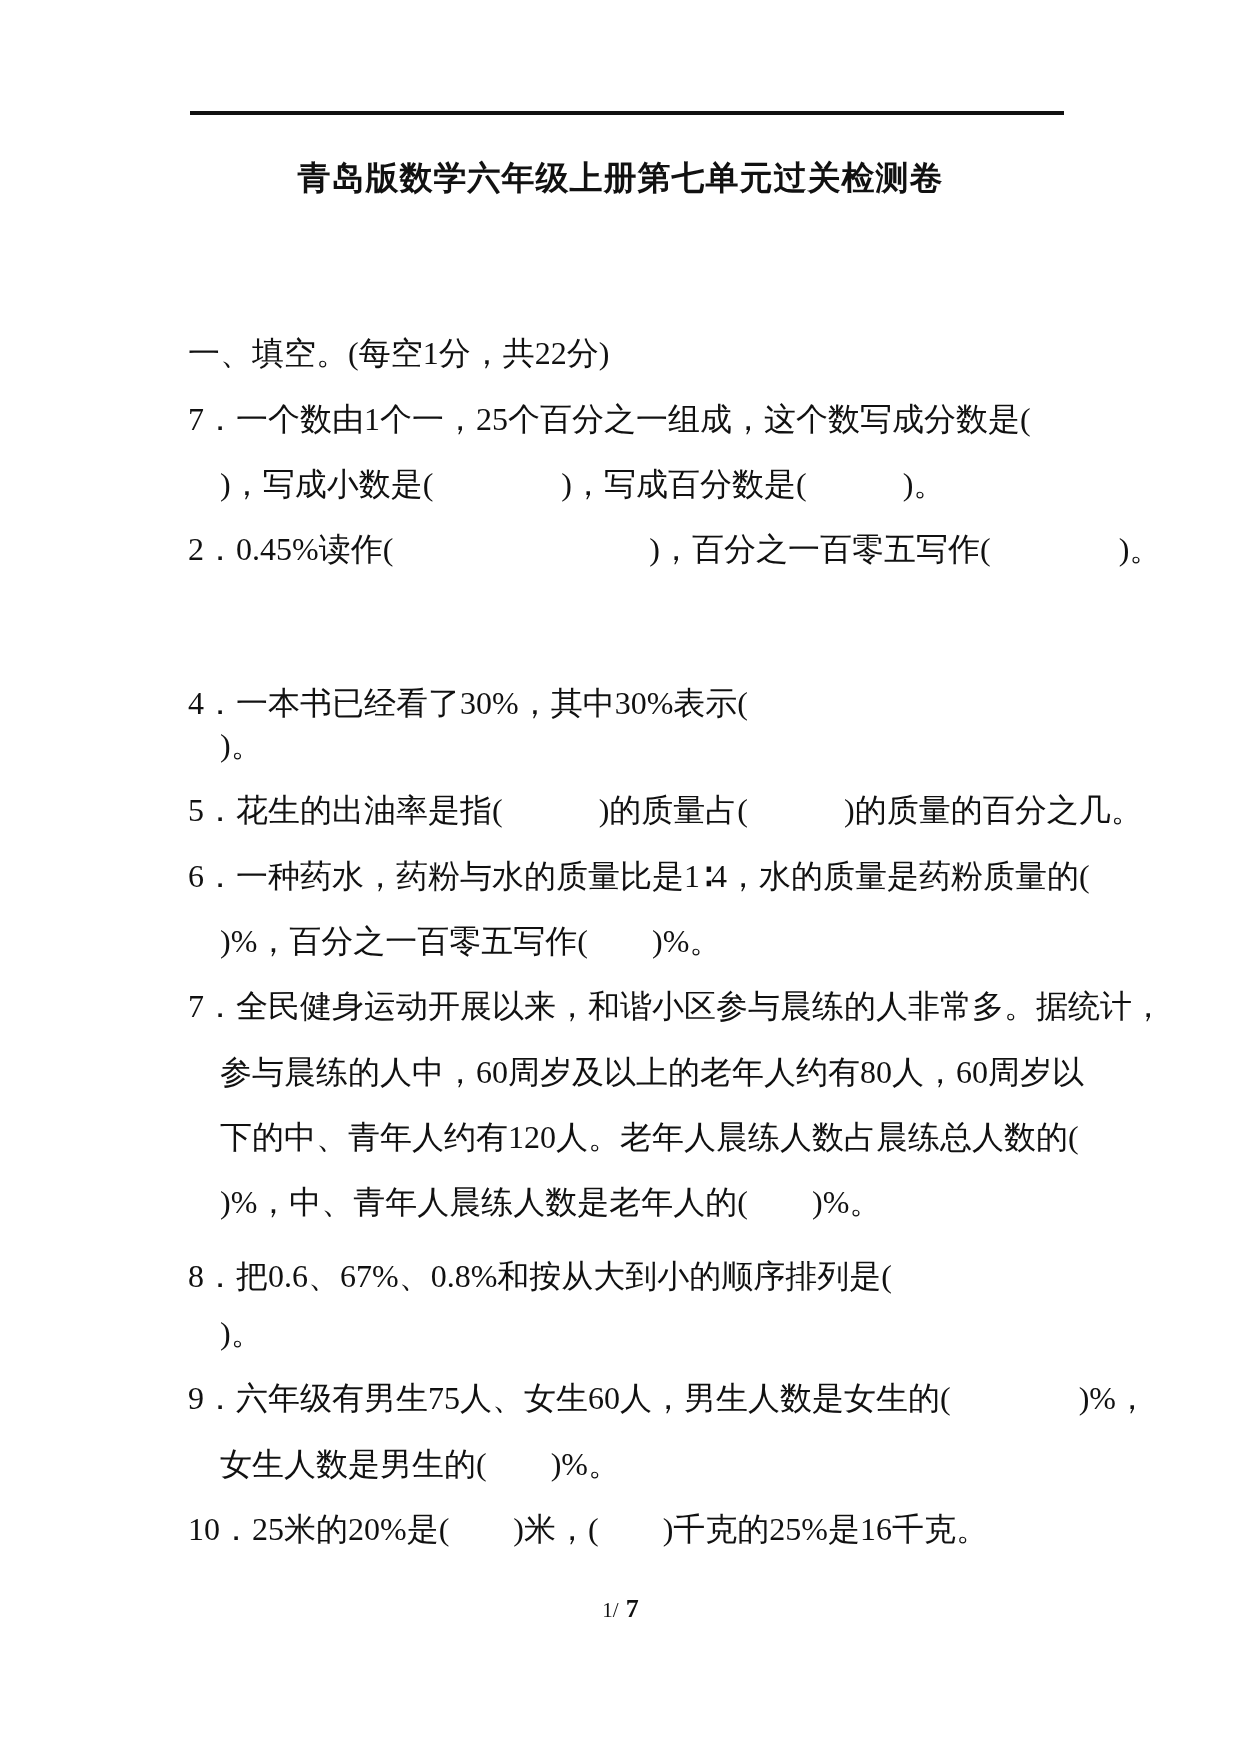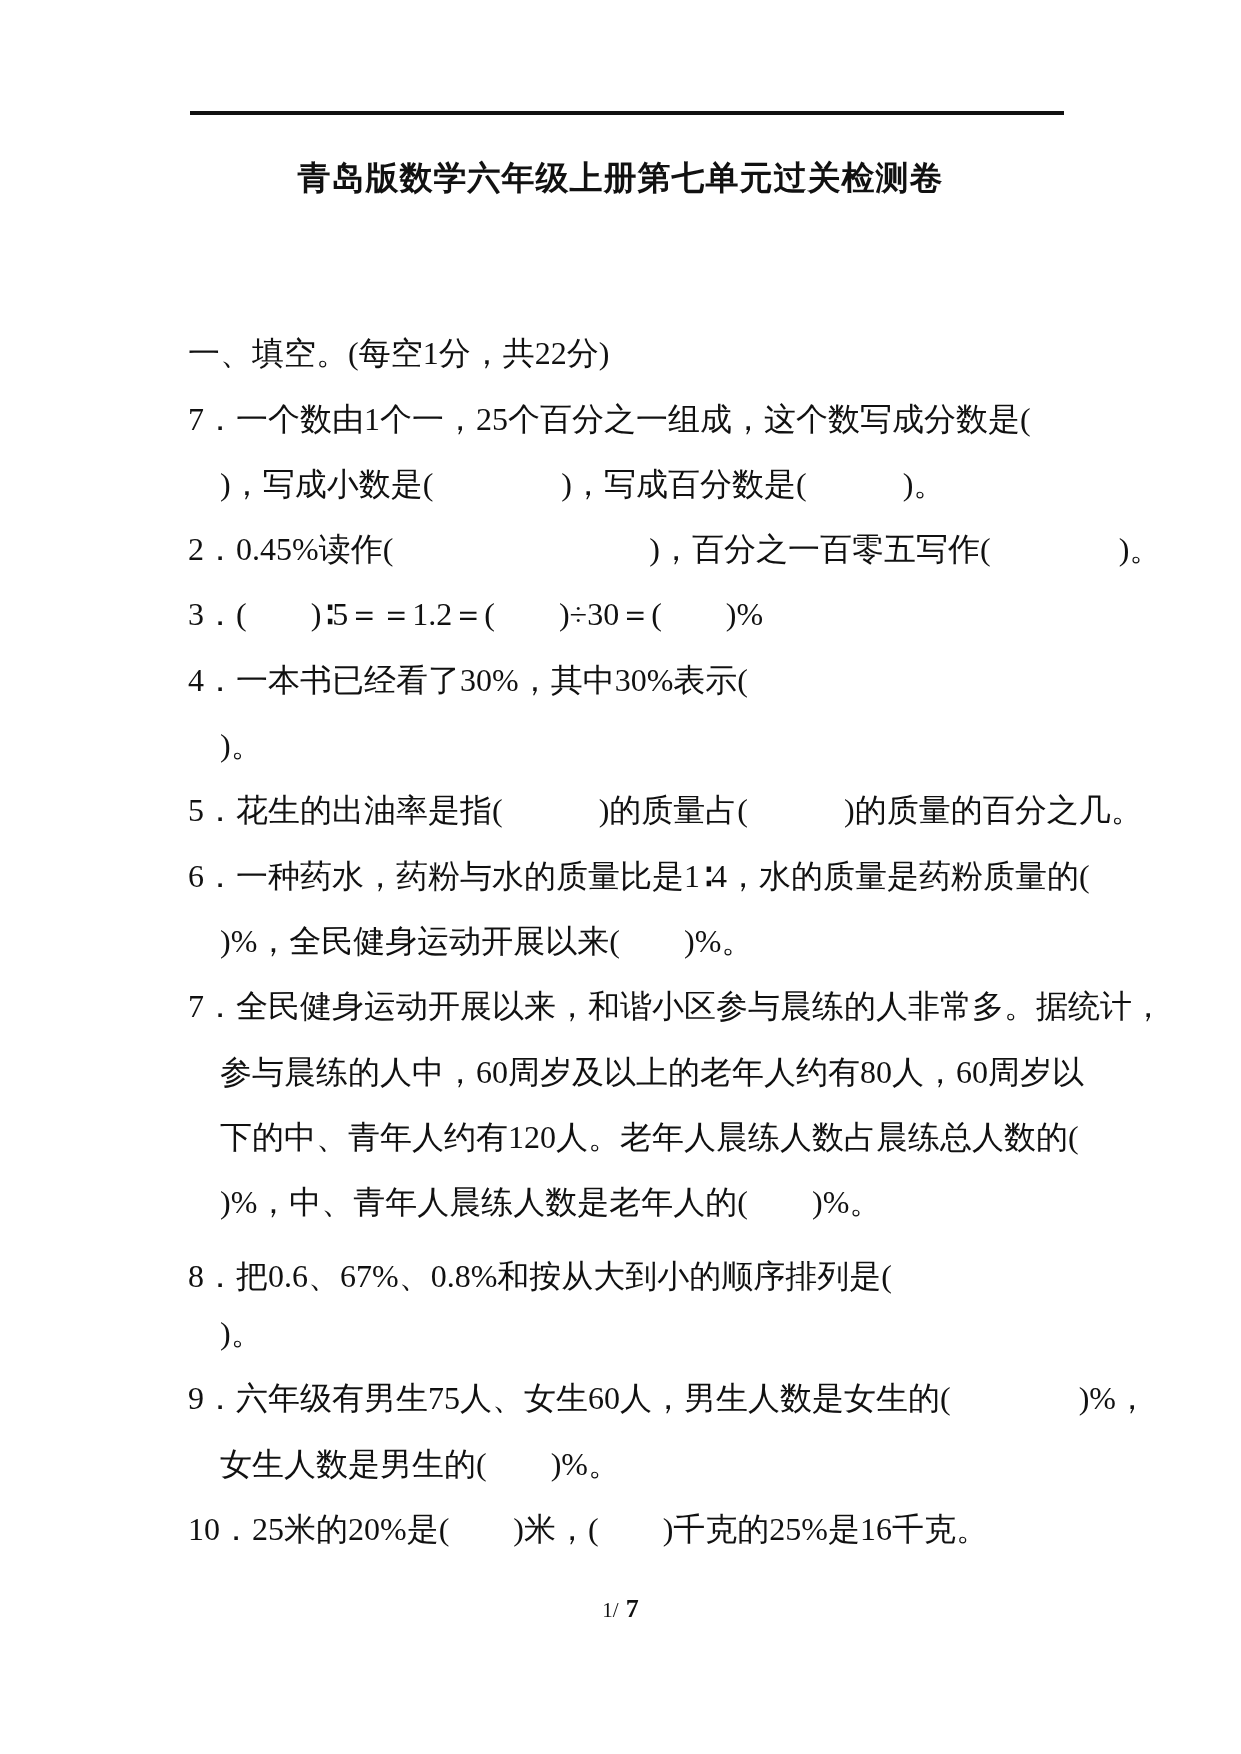--- a/index.html
+++ b/index.html
@@ -69,26 +69,25 @@
 <div class="page">
 
   <div class="header-rule"></div>
 
   <div class="doc-title">青岛版数学六年级上册第七单元过关检测卷</div>
 
   <div class="line q" style="top:336px">一、填空。(每空1分，共22分)</div>
   <div class="line q" style="top:402px">7．一个数由1个一，25个百分之一组成，这个数写成分数是(</div>
   <div class="line cont" style="top:467px">)，写成小数是(　　　　)，写成百分数是(　　　)。</div>
   <div class="line q" style="top:532px">2．0.45%读作(　　　　　　　　)，百分之一百零五写作(　　　　)。</div>
-  <div class="line q" style="top:597px">3．(　　)∶5＝＝1.2＝(　　)÷30＝(　　)%</div>
-  <div class="line q" style="top:663px">4．一本书已经看了30%，其中30%表示(</div>
+  <div class="line q" style="top:686px">4．一本书已经看了30%，其中30%表示(</div>
   <div class="line cont" style="top:728px">)。</div>
   <div class="line q" style="top:793px">5．花生的出油率是指(　　　)的质量占(　　　)的质量的百分之几。</div>
   <div class="line q" style="top:859px">6．一种药水，药粉与水的质量比是1∶4，水的质量是药粉质量的(</div>
-  <div class="line cont" style="top:924px">)%，全民健身运动开展以来(　　)%。</div>
+  <div class="line cont" style="top:924px">)%，百分之一百零五写作(　　)%。</div>
   <div class="line q" style="top:989px">7．全民健身运动开展以来，和谐小区参与晨练的人非常多。据统计，</div>
   <div class="line cont" style="top:1055px">参与晨练的人中，60周岁及以上的老年人约有80人，60周岁以</div>
   <div class="line cont" style="top:1120px">下的中、青年人约有120人。老年人晨练人数占晨练总人数的(</div>
   <div class="line cont" style="top:1185px">)%，中、青年人晨练人数是老年人的(　　)%。</div>
   <div class="line q" style="top:1259px">8．把0.6、67%、0.8%和按从大到小的顺序排列是(</div>
   <div class="line cont" style="top:1316px">)。</div>
   <div class="line q" style="top:1381px">9．六年级有男生75人、女生60人，男生人数是女生的(　　　　)%，</div>
   <div class="line cont" style="top:1447px">女生人数是男生的(　　)%。</div>
   <div class="line q" style="top:1512px">10．25米的20%是(　　)米，(　　)千克的25%是16千克。</div>
 

